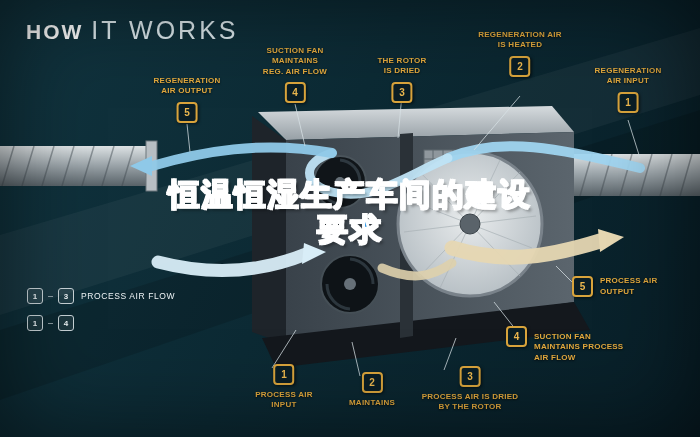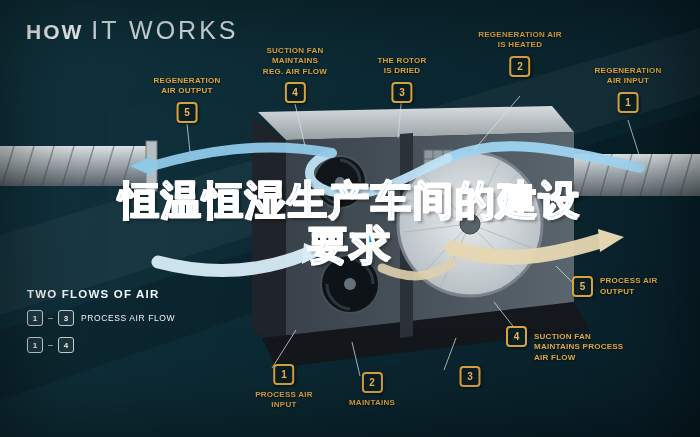--- a/index.html
+++ b/index.html
@@ -34,21 +34,21 @@
   .legend{position:absolute;left:27px;top:288px;z-index:4;}
   .legend-heading{font-size:11.5px;font-weight:bold;color:#f2f7f8;letter-spacing:1.2px;margin-bottom:10px;}
   .legend-row{display:flex;align-items:center;gap:5px;margin-bottom:11px;}
   .mini-badge{width:14px;height:14px;border:1px solid #c9d4d8;border-radius:3px;background:rgba(255,255,255,.07);
     color:#eef4f6;font-size:8px;font-weight:bold;display:flex;align-items:center;justify-content:center;}
   .legend-sep{color:#c9d4d8;font-size:9px;}
   .legend-label{font-size:8.5px;font-weight:normal;color:#eef4f6;letter-spacing:.6px;margin-left:2px;}
 
   
   .cn-title{position:absolute;left:0;top:178px;width:100%;text-align:center;z-index:6;
-    font-weight:bold;color:#1e8ee2;font-size:40px;line-height:1.12;letter-spacing:2px;
+    font-weight:bold;color:#1e8ee2;font-size:31px;line-height:1.12;letter-spacing:2px;
     font-family:"Liberation Sans","DejaVu Sans",sans-serif;
     -webkit-text-stroke:1.5px #ffffff;
     text-shadow:-1px -1px 0 #fff,1px -1px 0 #fff,-1px 1px 0 #fff,1px 1px 0 #fff,3px 3px 3px rgba(0,0,0,.35);}
 </style>
 </head>
 <body>
 
 <div class="stage">
 
   <svg class="layer" width="700" height="437" viewBox="0 0 700 437">
@@ -189,33 +189,34 @@
   </div>
   <div class="callout row-top" style="left:506px;top:326px;">
     <div class="badge">4</div>
     <div class="c-text left" style="margin-top:6px;">SUCTION FAN
 MAINTAINS PROCESS
 AIR FLOW</div>
   </div>
 
   <div class="callout center" style="left:470px;top:366px;">
     <div class="badge">3</div>
+    <div class="c-text">PROCESS AIR IS DRIED
+BY THE ROTOR</div>
   </div>
   <div class="callout center" style="left:372px;top:372px;">
     <div class="badge">2</div>
     <div class="c-text">MAINTAINS</div>
   </div>
   <div class="callout center" style="left:284px;top:364px;">
     <div class="badge">1</div>
     <div class="c-text">PROCESS AIR
 INPUT</div>
   </div>
 
   <div class="legend">
-    <div class="legend-heading">TWO FLOWS OF AIR</div>
     <div class="legend-row">
       <span class="mini-badge">1</span>
       <span class="legend-sep">–</span>
       <span class="mini-badge">3</span>
       <span class="legend-label">PROCESS AIR FLOW</span>
     </div>
     <div class="legend-row">
       <span class="mini-badge">1</span>
       <span class="legend-sep">–</span>
       <span class="mini-badge">4</span>

